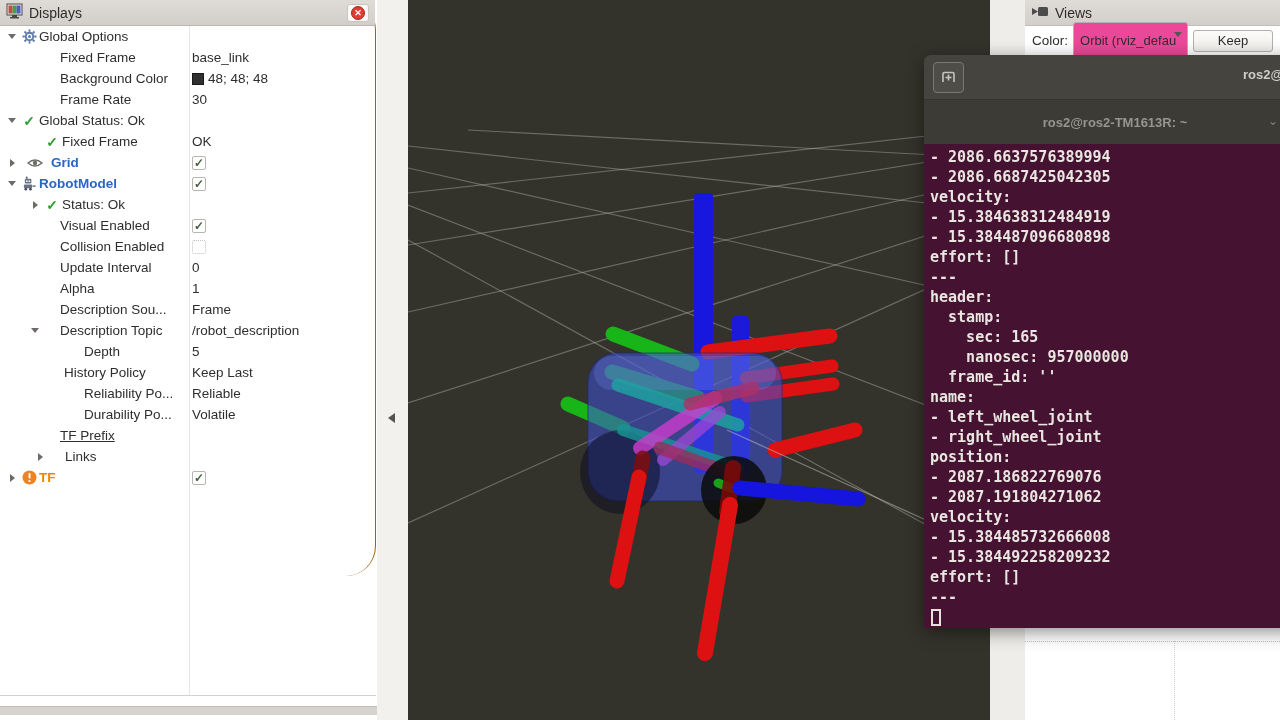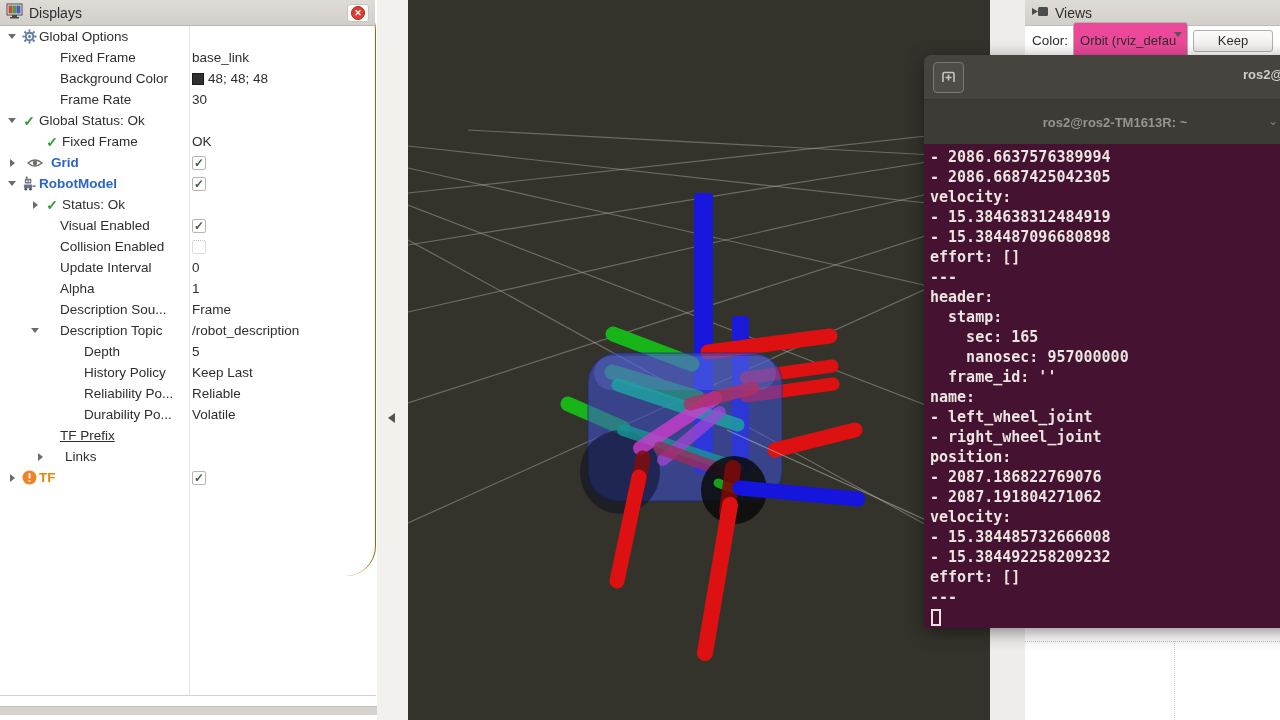--- a/index.html
+++ b/index.html
@@ -314,21 +314,21 @@
         <div class="labelwrap" style="padding-left: 52px;">
           <span class="exp"></span>
           <span class="blank-ticon"></span>
           <span>Depth</span>
         </div>
         <div class="val">
           <span>5</span>
         </div>
       </div>
       <div class="trow">
-        <div class="labelwrap" style="padding-left: 52px;">
+        <div class="labelwrap" style="padding-left: 32px;">
           <span class="exp"></span>
           <span class="blank-ticon"></span>
           <span>History Policy</span>
         </div>
         <div class="val">
           <span>Keep Last</span>
         </div>
       </div>
       <div class="trow">
         <div class="labelwrap" style="padding-left: 52px;">

